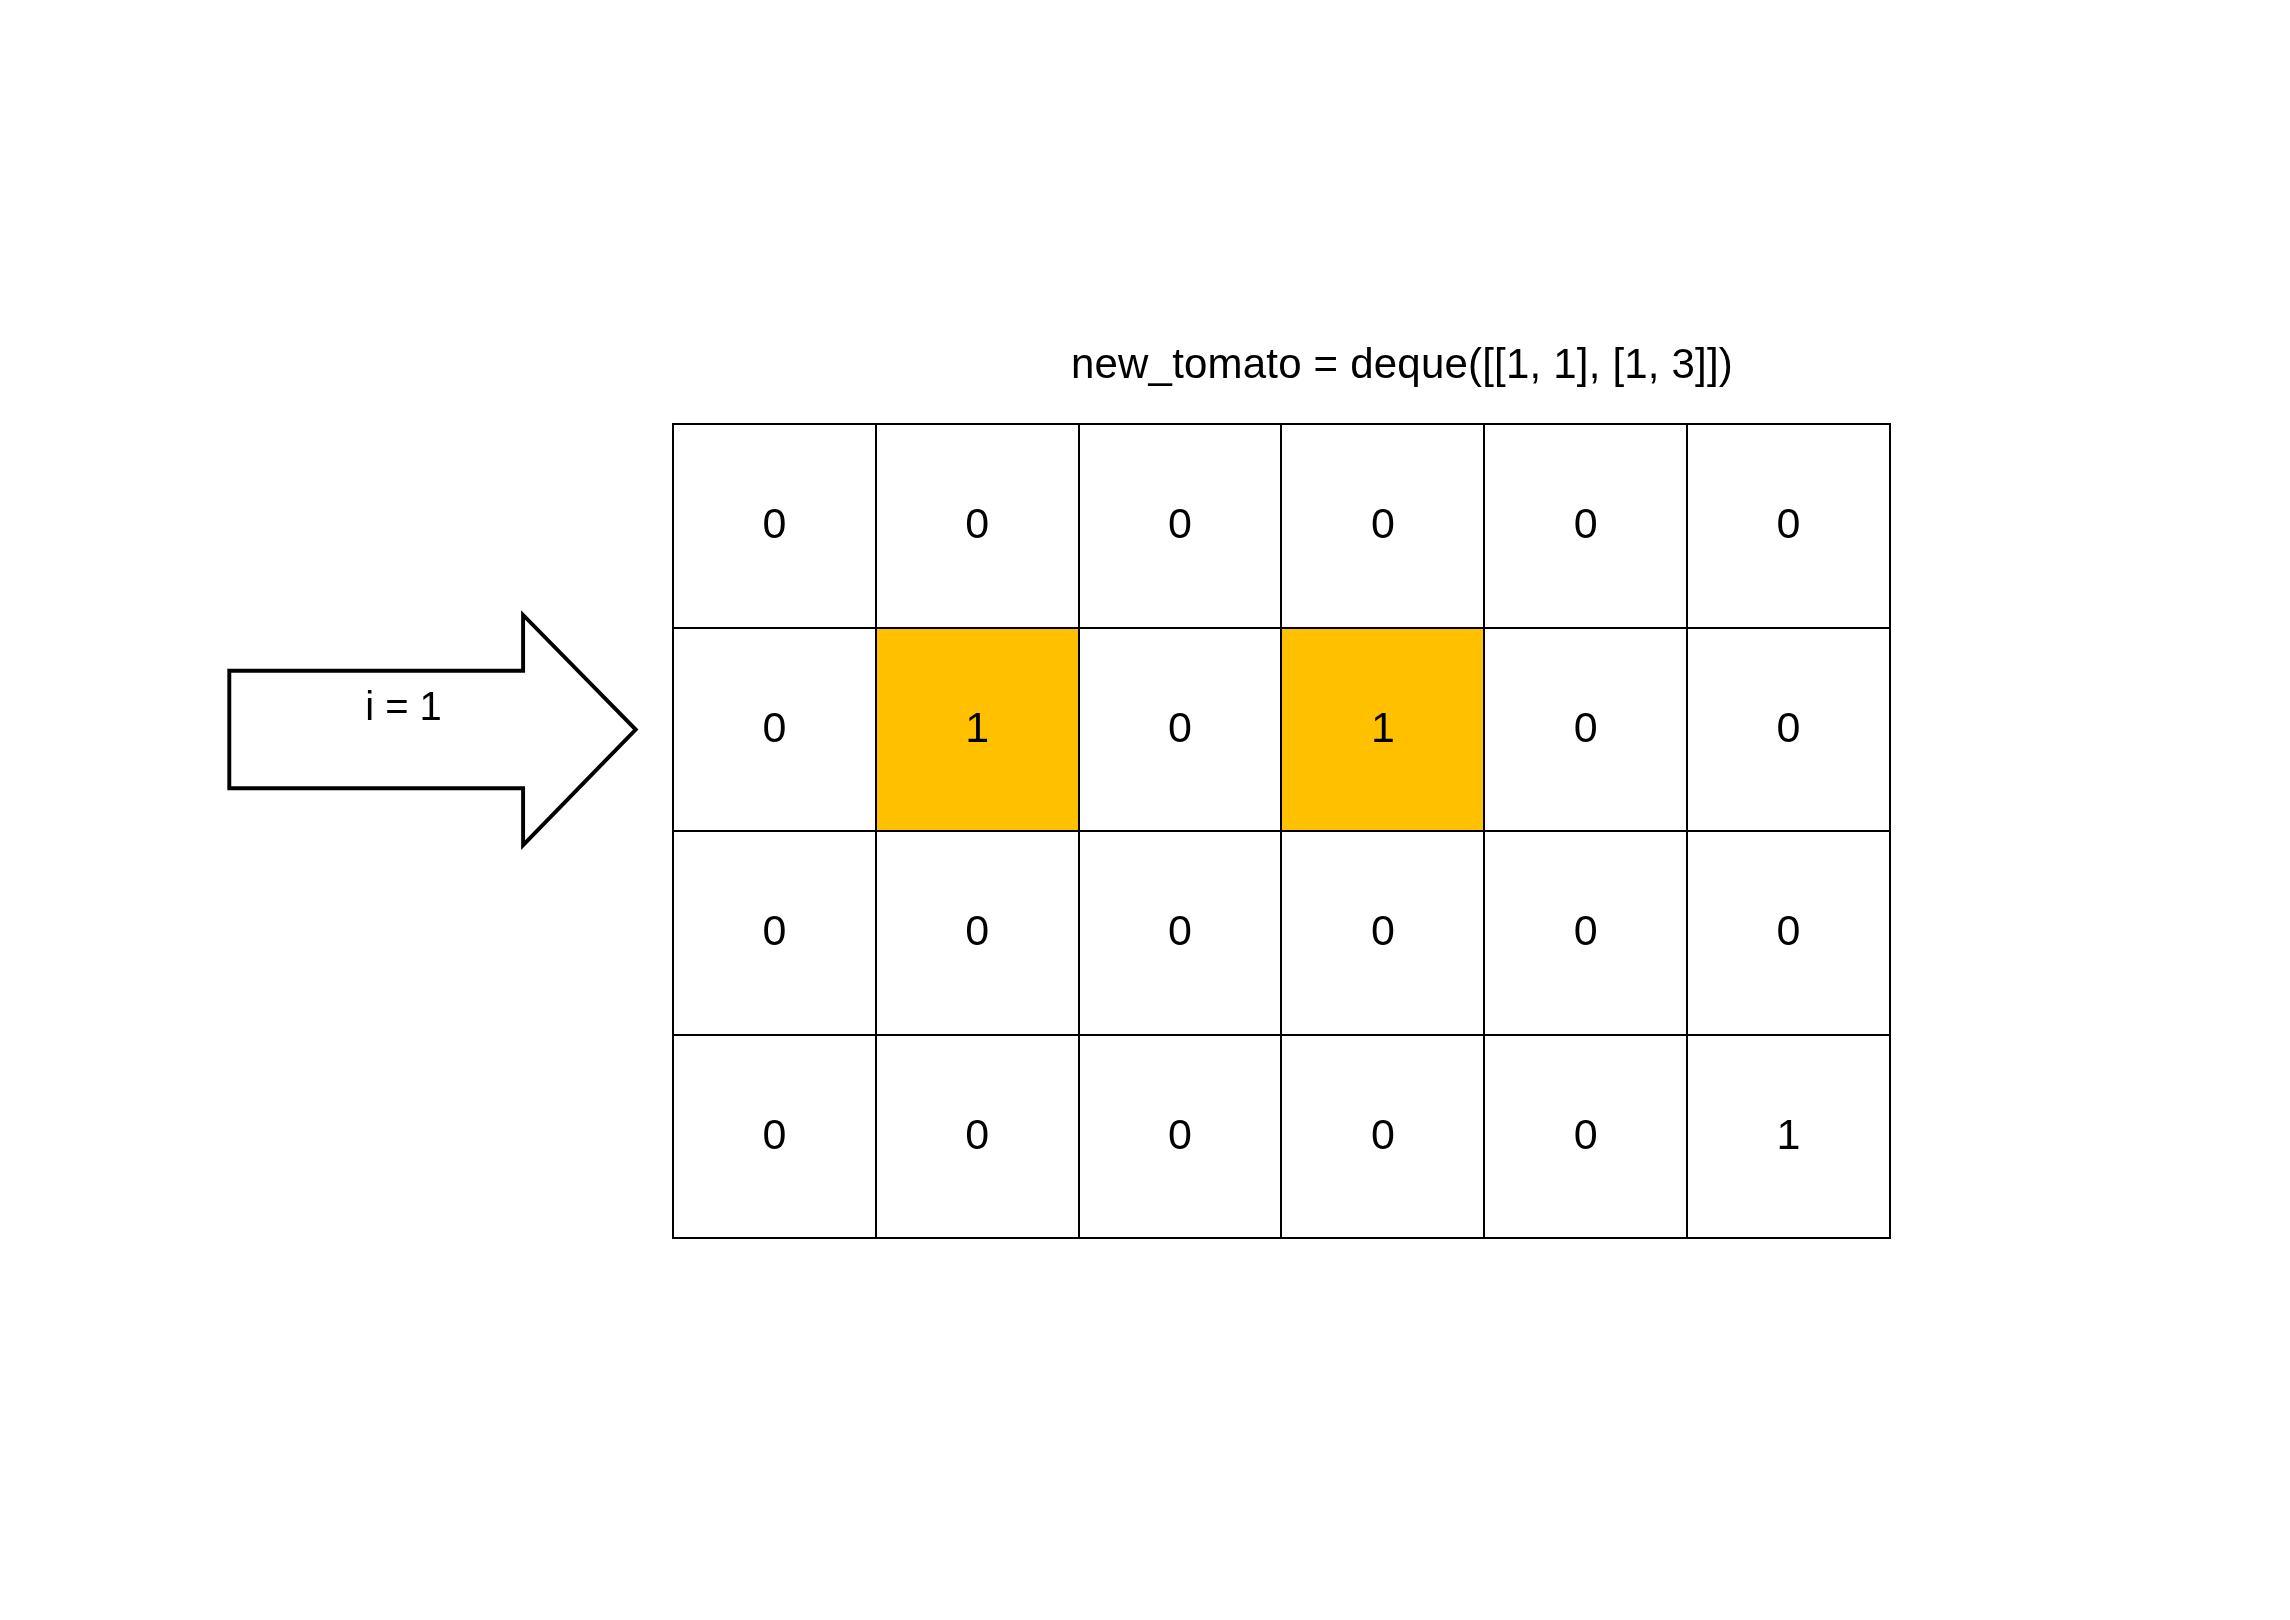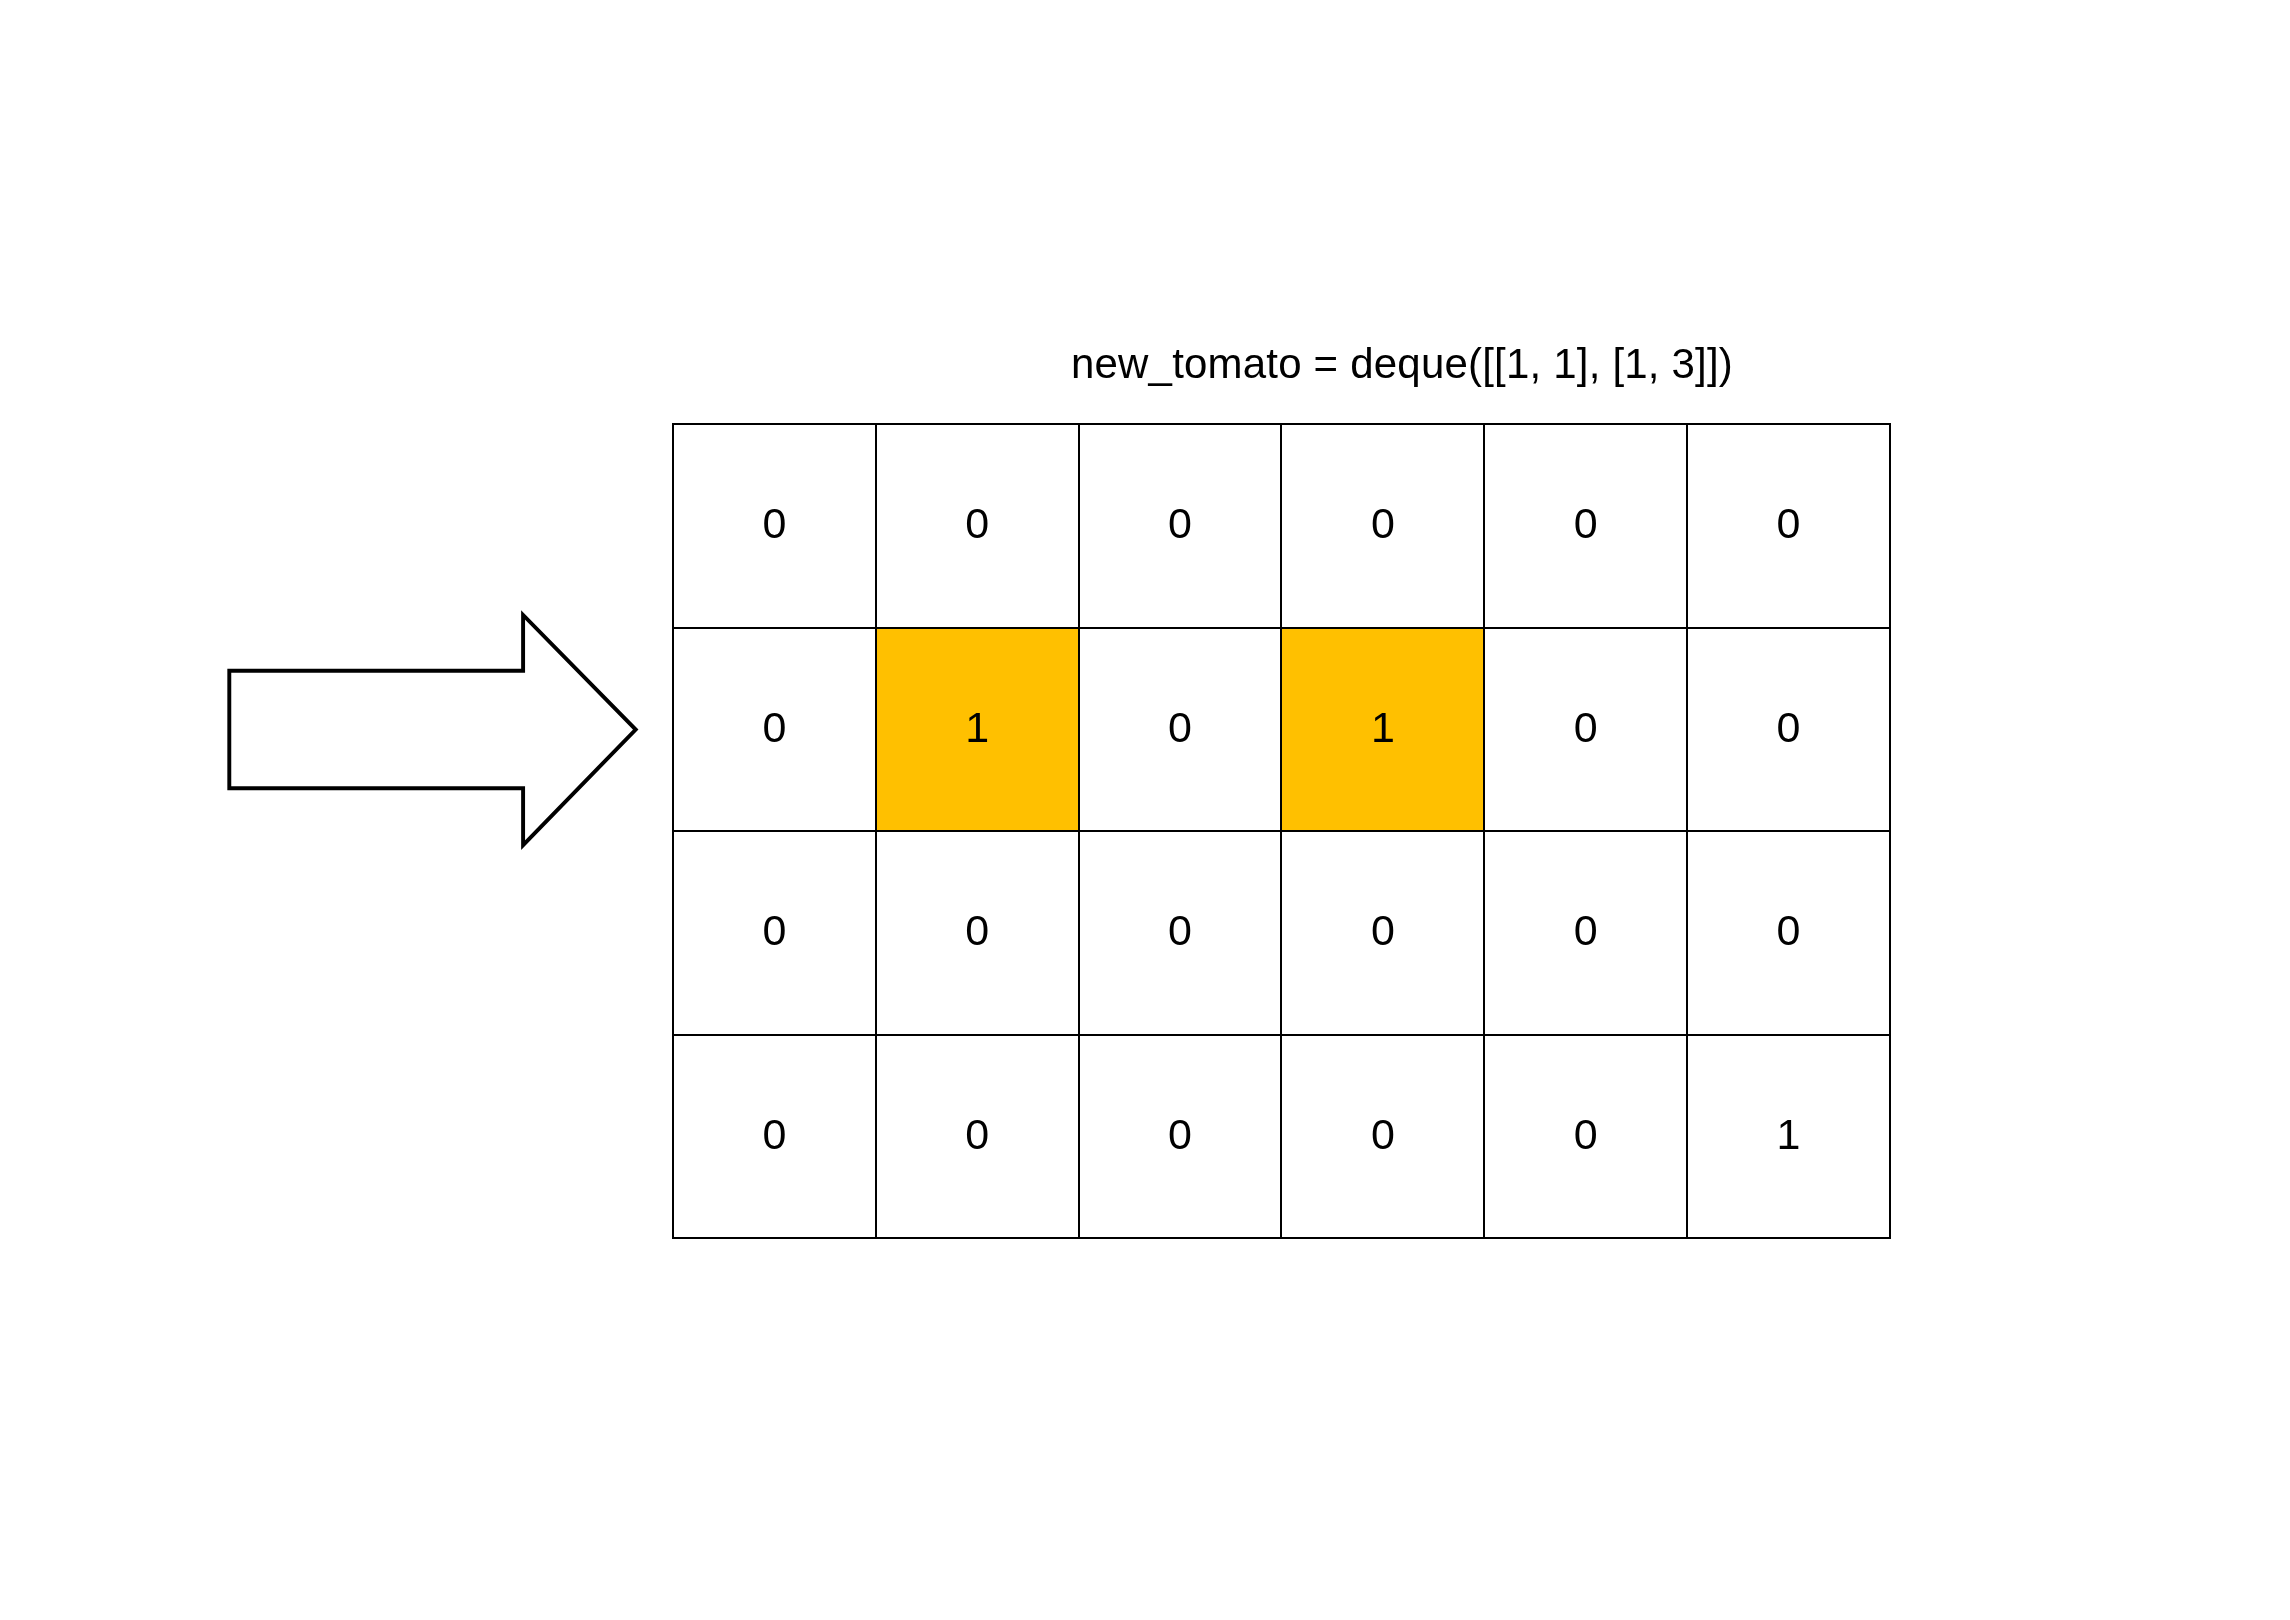--- a/index.html
+++ b/index.html
@@ -100,20 +100,21 @@
 
 <div id="canvas">
 
   <div id="title">new_tomato = deque([[1, 1], [1, 3]])</div>
 
   <div id="arrow">
     <svg viewBox="0 0 420 242" xmlns="http://www.w3.org/2000/svg">
       <polygon points="2,60 302,60 302,3 417,120 302,238 302,180 2,180" fill="#ffffff" stroke="#000000" stroke-width="4" stroke-linejoin="miter"></polygon>
     </svg>
     <div id="arrow-label">
+      <div>i = 1</div>
     </div>
   </div>
 
   <div id="grid">
       <div class="cell">
         <span class="cell-value">0</span>
       </div>
       <div class="cell">
         <span class="cell-value">0</span>
       </div>

